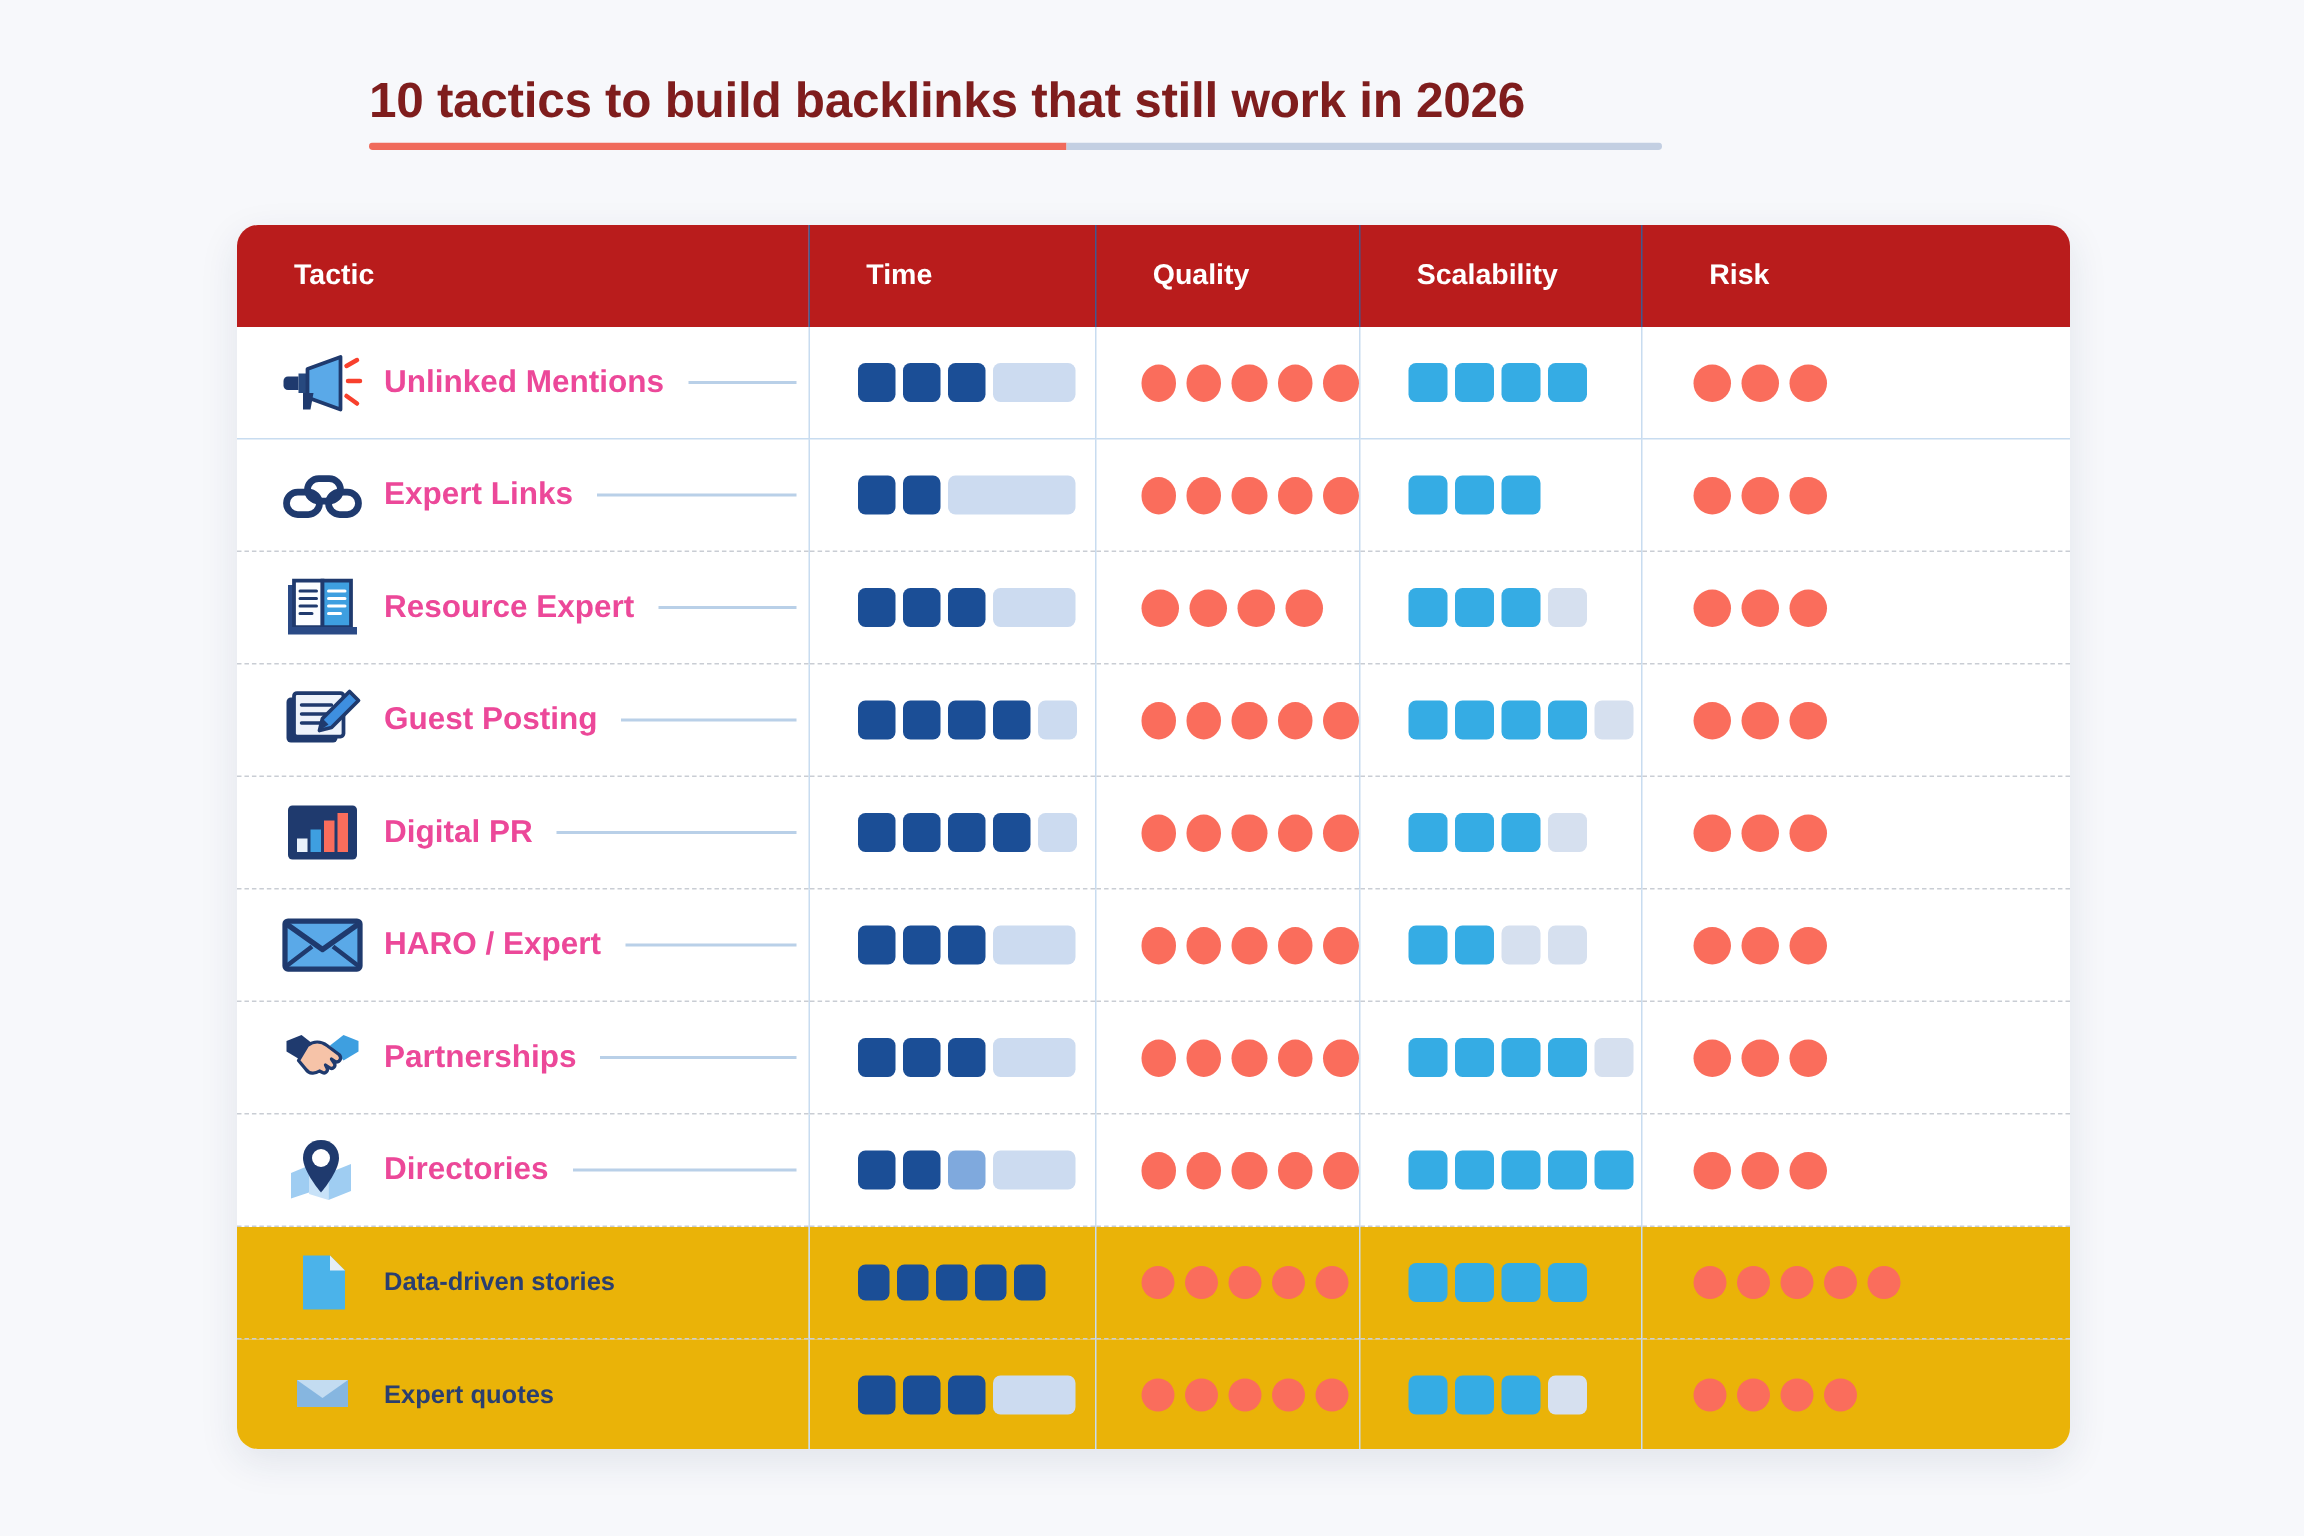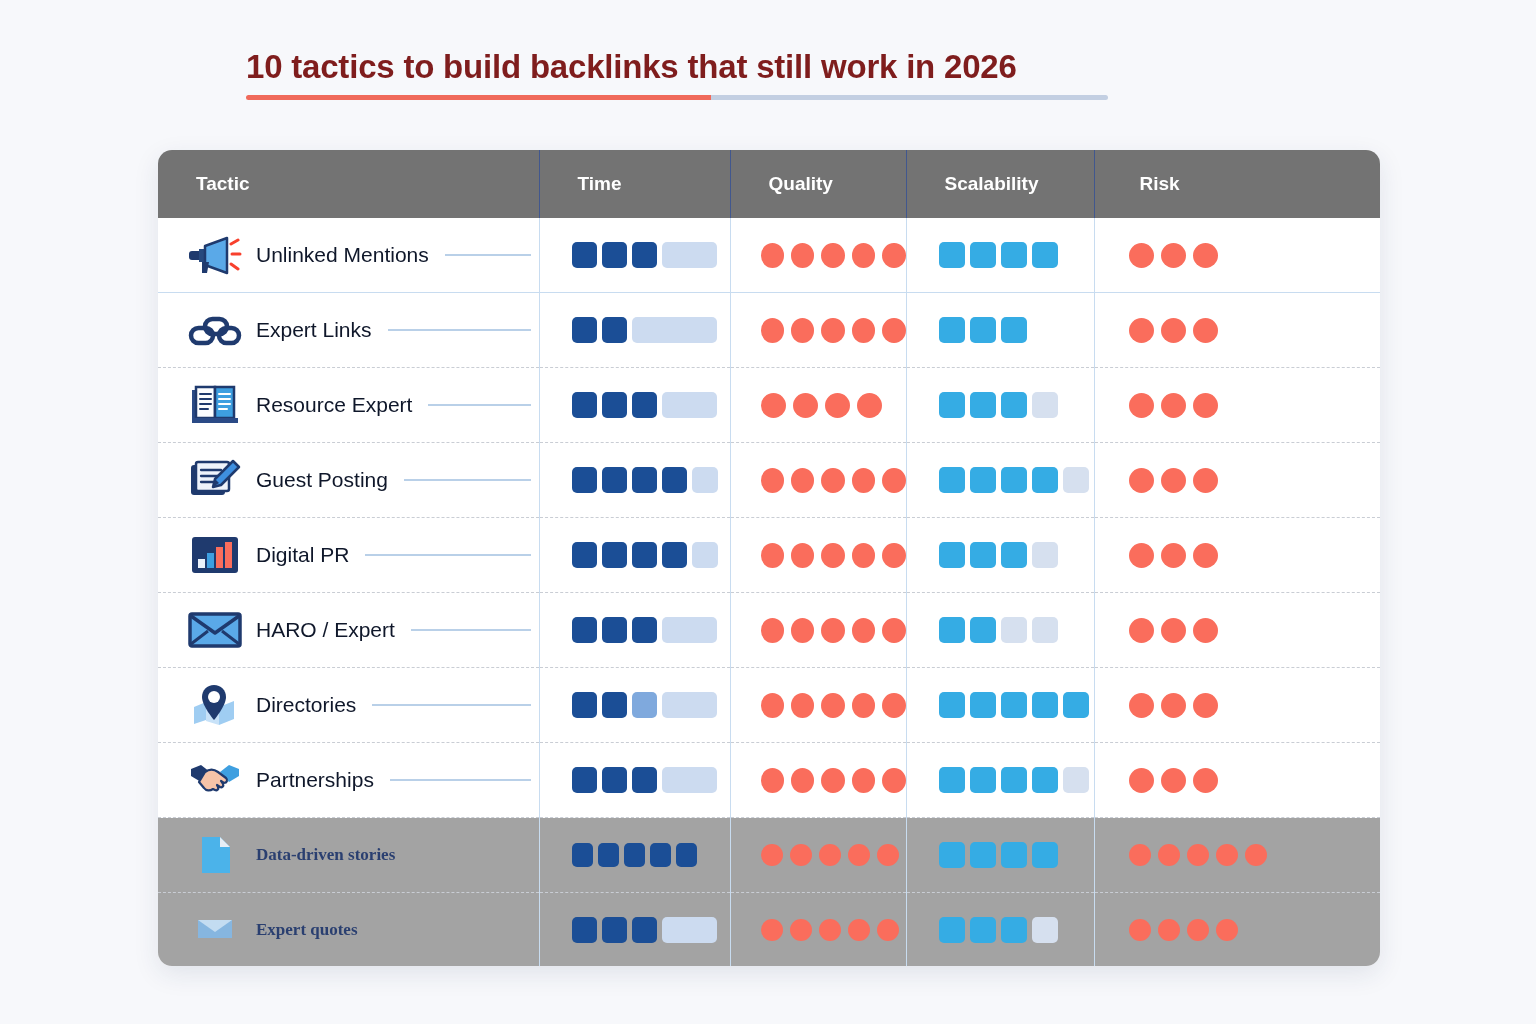--- a/index.html
+++ b/index.html
@@ -44,21 +44,21 @@
     overflow:hidden;
   }
 
   
   table.matrix{
     width:100%;
     border-collapse:collapse;
     table-layout:fixed;
   }
   table.matrix thead th{
-    background:#737373;
+    background:#b91c1c;
     color:#ffffff;
     font-size:19px;
     font-weight:700;
     text-align:left;
     height:68px;
     padding:0 0 0 38px;
     border-right:1px solid #3f5party;
   }
   table.matrix thead th{border-right:1px solid #41578e;}
   table.matrix thead th:last-child{border-right:none;padding-left:45px;}
@@ -73,35 +73,35 @@
     height:74px;
     vertical-align:middle;
     border-right:1px solid #c8dcf0;
     border-bottom:1px dashed #c9cdd4;
     padding:0;
   }
   table.matrix tbody td:last-child{border-right:none;}
   table.matrix tbody tr:first-child td{border-bottom:1px solid #c8dcf0;}
   table.matrix tbody tr:last-child td{border-bottom:1px dashed #c9cdd4;}
 
-  tr.muted td{background:#a3a3a3;font-family:Liberation Serif, serif;}
+  tr.muted td{background:#eab308;}
 
   
   .tactic-cell{
     display:flex;align-items:center;
     padding-left:28px;padding-right:8px;
     height:74px;
   }
   .tactic-icon{
     width:58px;height:50px;flex:0 0 58px;
     display:flex;align-items:center;justify-content:center;
   }
   .tactic-icon svg{display:block;}
   .tactic-label{
-    font-size:21px;font-weight:400;color:#0f172a;
+    font-size:21px;font-weight:700;color:#ec4899;
     margin-left:12px;white-space:nowrap;
   }
   .muted .tactic-label{font-size:17px;font-weight:700;color:#2a3f70;}
   .connector{
     flex:1 1 auto;height:2px;background:#b9d0e8;
     margin-left:16px;margin-right:0;
   }
   .muted .connector{background:transparent;}
 
   
@@ -459,20 +459,68 @@
               <div class="dot"></div>
               <div class="dot"></div>
               <div class="dot"></div>
             </div>
           </td>
         </tr>
         <tr>
           <td>
        <div class="tactic-cell">
          <span class="tactic-icon">
+                <svg width="54" height="38" viewBox="0 0 54 38">
+      <path d="M3 8l10-4 9 7-9 10-10-6z" fill="#1f3a6e"></path>
+      <path d="M51 8L41 4l-9 7 9 10 10-6z" fill="#3e9fe0"></path>
+      <path d="M17 11c4-3 9-3 13 0l8 6c2 2 1 5-2 5l-3-2 2 3c1 2-1 4-3 3l-3-2 1 2c1 2-1 4-3 3l-2-1c-3 2-7 2-9-1l-5-6z" fill="#f6c3a8" stroke="#1f3a6e" stroke-width="2.2" stroke-linejoin="round"></path>
+    </svg>
+              </span>
+         <span class="tactic-label">Partnerships</span>
+         <span class="connector"></span>
+       </div>
+     </td>
+     <td>
+            <div class="meter">
+              <div class="seg"></div>
+              <div class="seg"></div>
+              <div class="seg"></div>
+              <div class="rest" style="width:55px"></div>
+            </div>
+          </td>
+     <td>
+            <div class="dots">
+              <div class="dot"></div>
+              <div class="dot"></div>
+              <div class="dot"></div>
+              <div class="dot"></div>
+              <div class="dot"></div>
+            </div>
+          </td>
+     <td>
+            <div class="meter">
+              <div class="sq"></div>
+              <div class="sq"></div>
+              <div class="sq"></div>
+              <div class="sq"></div>
+              <div class="sq empty"></div>
+            </div>
+          </td>
+     <td class="risk">
+            <div class="dots">
+              <div class="dot"></div>
+              <div class="dot"></div>
+              <div class="dot"></div>
+            </div>
+          </td>
+        </tr>
+        <tr>
+          <td>
+       <div class="tactic-cell">
+         <span class="tactic-icon">
                 <svg width="54" height="44" viewBox="0 0 54 44">
       <path d="M6 24l12-5v18L6 41z" fill="#9fcdf2"></path>
       <path d="M18 19l13 5v18l-13-4z" fill="#c8e2f8"></path>
       <path d="M31 24l15-6v18l-15 6z" fill="#9fcdf2"></path>
       <path d="M26 2c-7 0-12 5-12 12 0 9 12 23 12 23s12-14 12-23c0-7-5-12-12-12z" fill="#1f3a6e"></path>
       <circle cx="26" cy="14" r="6" fill="#ffffff"></circle>
     </svg>
               </span>
          <span class="tactic-label">Directories</span>
          <span class="connector"></span>
@@ -505,68 +553,20 @@
             </div>
           </td>
      <td class="risk">
             <div class="dots">
               <div class="dot"></div>
               <div class="dot"></div>
               <div class="dot"></div>
             </div>
           </td>
         </tr>
-        <tr>
-          <td>
-       <div class="tactic-cell">
-         <span class="tactic-icon">
-                <svg width="54" height="38" viewBox="0 0 54 38">
-      <path d="M3 8l10-4 9 7-9 10-10-6z" fill="#1f3a6e"></path>
-      <path d="M51 8L41 4l-9 7 9 10 10-6z" fill="#3e9fe0"></path>
-      <path d="M17 11c4-3 9-3 13 0l8 6c2 2 1 5-2 5l-3-2 2 3c1 2-1 4-3 3l-3-2 1 2c1 2-1 4-3 3l-2-1c-3 2-7 2-9-1l-5-6z" fill="#f6c3a8" stroke="#1f3a6e" stroke-width="2.2" stroke-linejoin="round"></path>
-    </svg>
-              </span>
-         <span class="tactic-label">Partnerships</span>
-         <span class="connector"></span>
-       </div>
-     </td>
-     <td>
-            <div class="meter">
-              <div class="seg"></div>
-              <div class="seg"></div>
-              <div class="seg"></div>
-              <div class="rest" style="width:55px"></div>
-            </div>
-          </td>
-     <td>
-            <div class="dots">
-              <div class="dot"></div>
-              <div class="dot"></div>
-              <div class="dot"></div>
-              <div class="dot"></div>
-              <div class="dot"></div>
-            </div>
-          </td>
-     <td>
-            <div class="meter">
-              <div class="sq"></div>
-              <div class="sq"></div>
-              <div class="sq"></div>
-              <div class="sq"></div>
-              <div class="sq empty"></div>
-            </div>
-          </td>
-     <td class="risk">
-            <div class="dots">
-              <div class="dot"></div>
-              <div class="dot"></div>
-              <div class="dot"></div>
-            </div>
-          </td>
-        </tr>
         <tr class="muted">
           <td>
        <div class="tactic-cell">
          <span class="tactic-icon">
                 <svg width="34" height="40" viewBox="0 0 34 40">
       <path d="M4 2h18l10 10v26H4z" fill="#4bb3ea"></path>
       <path d="M22 2l10 10H22z" fill="#e6eef6"></path>
     </svg>
               </span>
          <span class="tactic-label">Data-driven stories</span>

